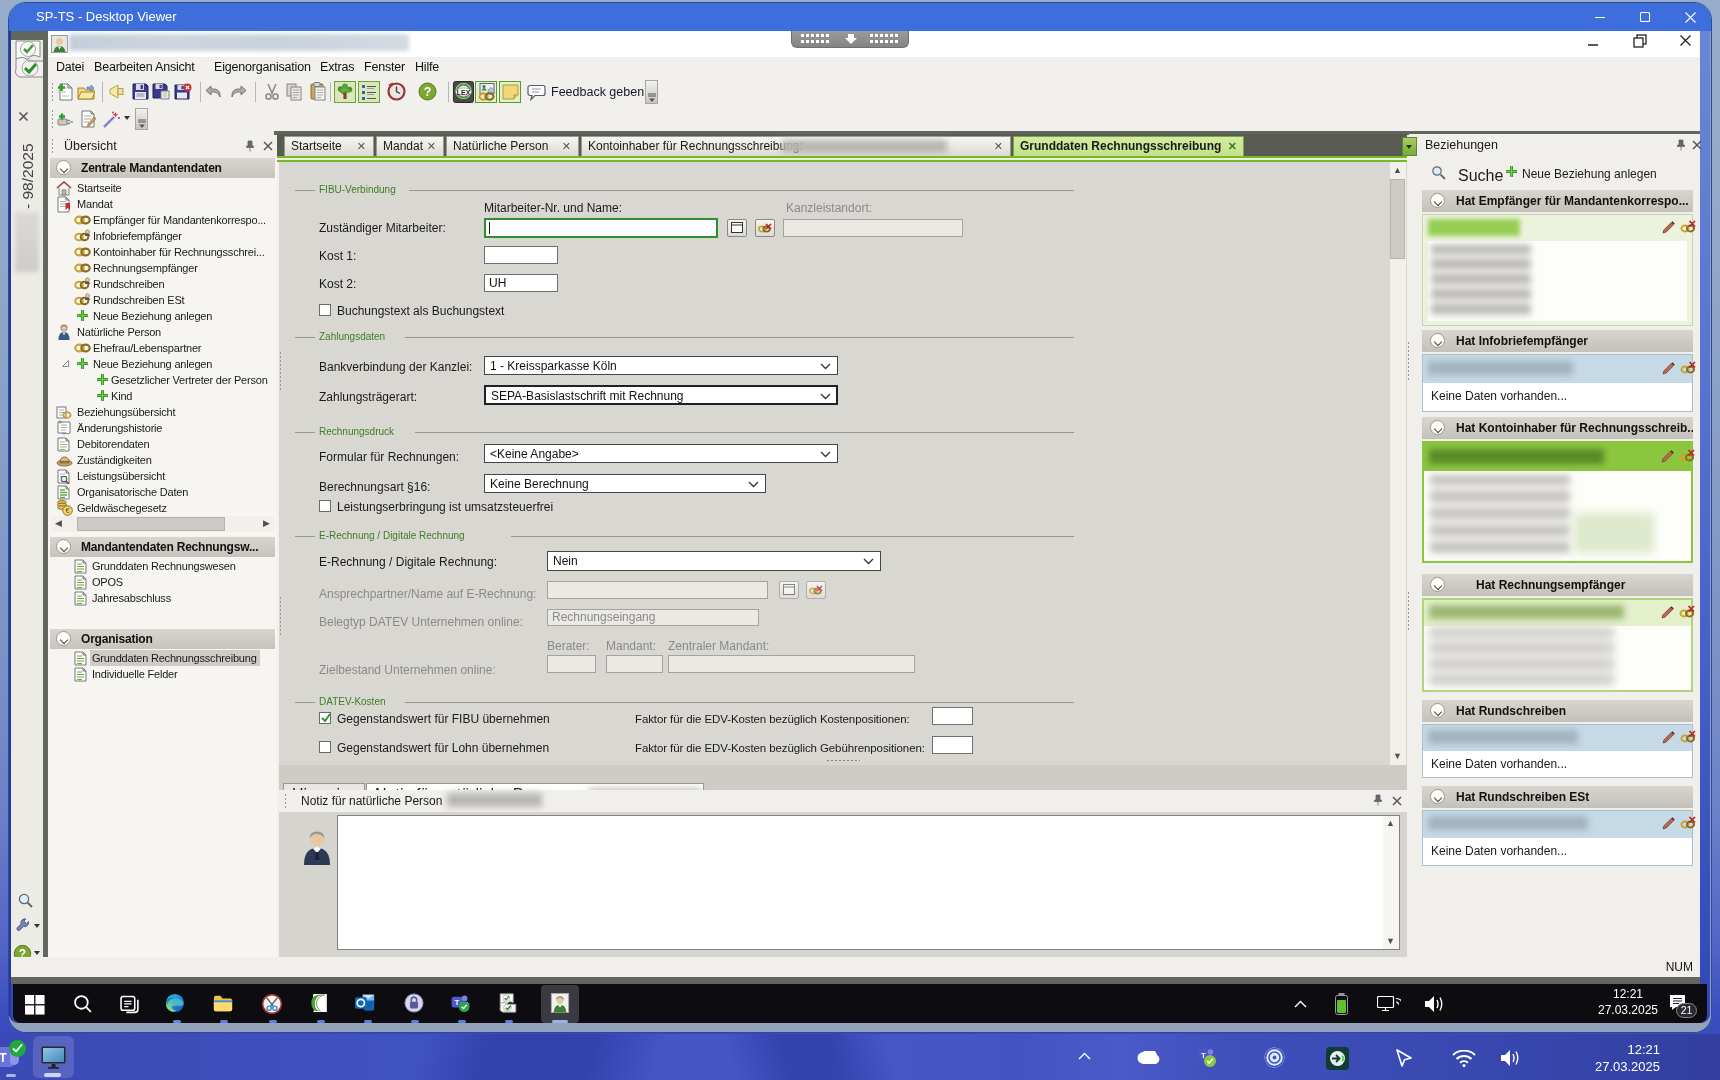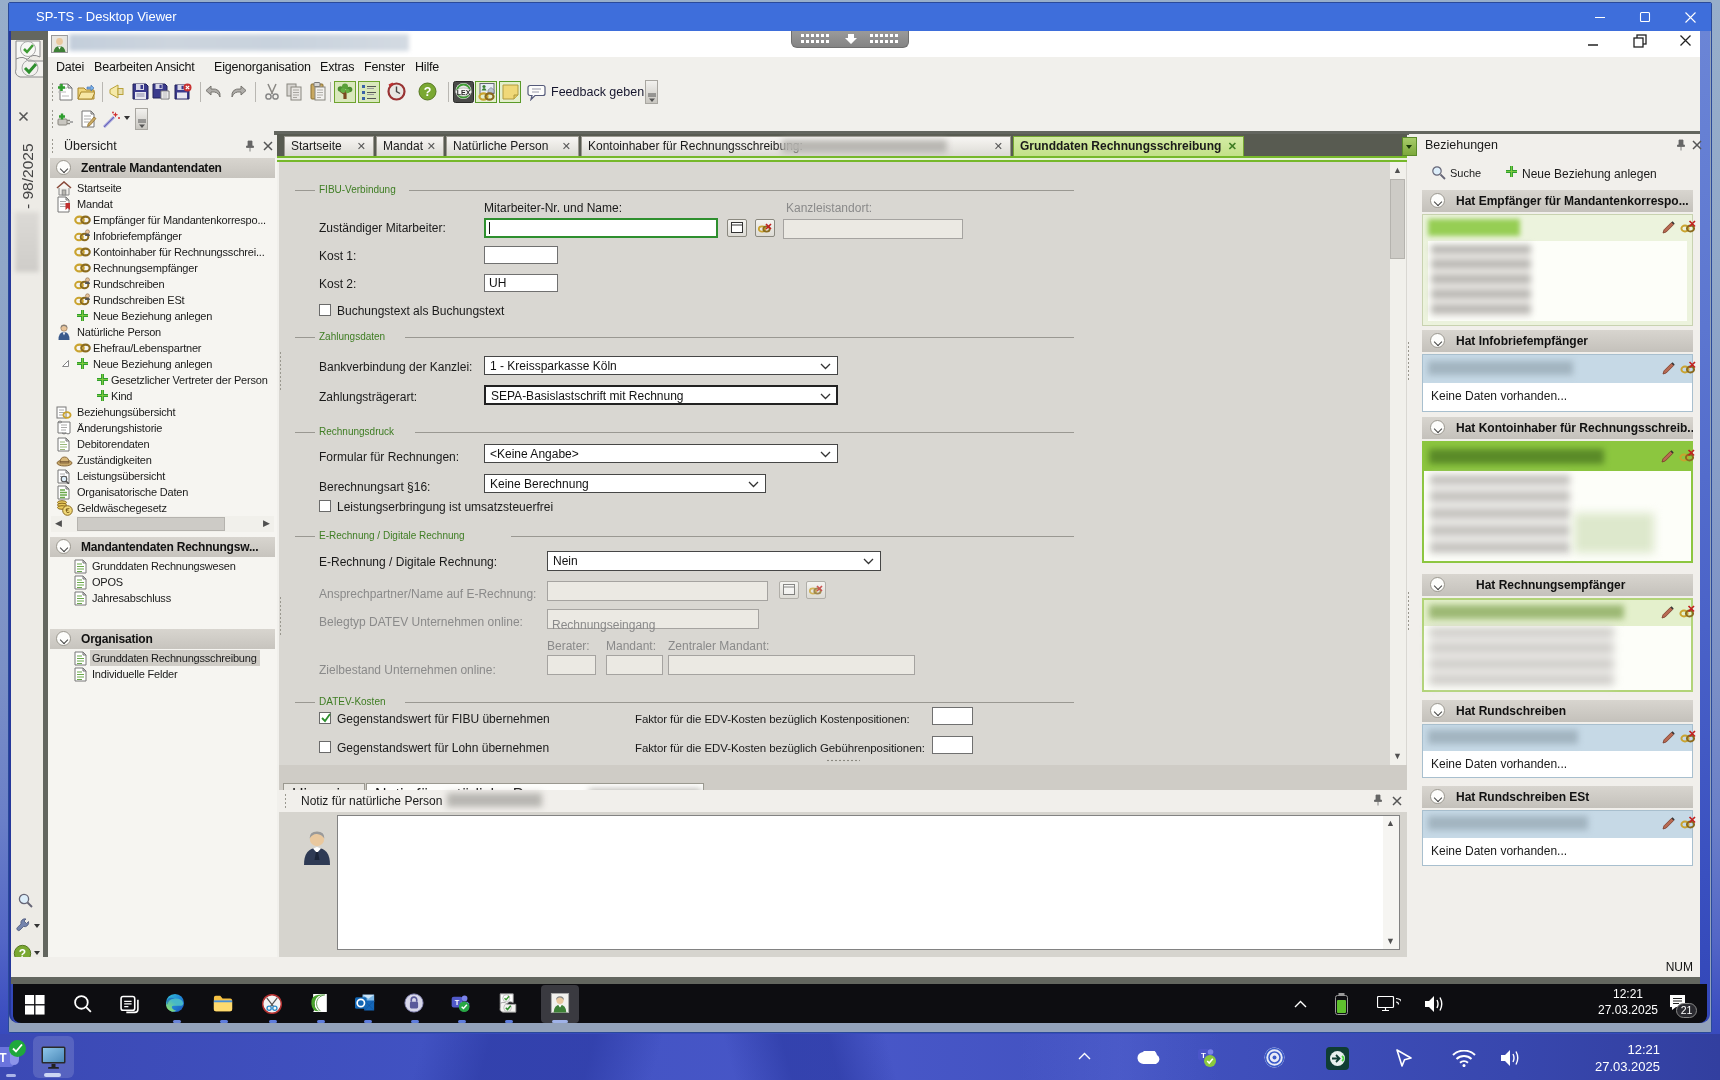--- a/index.html
+++ b/index.html
@@ -5,21 +5,21 @@
   * { margin:0; padding:0; box-sizing:border-box; }
   html,body { width:1720px; height:1080px; overflow:hidden; }
   body { font-family:"Liberation Sans", sans-serif; position:relative;
     background:linear-gradient(180deg,#97aeca 0%,#90a7c8 25%,#869cc7 45%,#7b90c6 62%,#6a7fc8 76%,#5366c6 87%,#3c4ec0 94%,#2f41b5 100%);
   }
   .abs { position:absolute; }
   svg { display:block; }
 
   
   #viewer { position:absolute; left:8px; top:2px; width:1704px; height:1031px;
-    border:1px solid #2a4a9a; border-radius:2px; background:#93a2bb; overflow:hidden; }
+    border:1px solid #2a4a9a; border-radius:18px; background:#93a2bb; overflow:hidden; }
   #vtitle { position:absolute; left:0; top:0; width:100%; height:28px; background:#3e6edb; color:#fff;
     font-size:13px; line-height:28px; padding-left:27px; }
   #vbtns { position:absolute; right:14px; top:0; height:28px; display:flex; align-items:center; gap:33px; }
   #remote { position:absolute; left:0; top:28px; width:1702px; height:1003px; background:#93a2bb; }
   #rwall { position:absolute; left:0; top:0; width:1701px; height:992px; border-radius:0 0 9px 9px;
     background:linear-gradient(180deg,#6b85d6 0%,#5c76d0 30%,#4a62c8 60%,#3a50c0 85%,#3246b8 100%); border-left:2px solid #26389a; }
 
   
   #app { position:absolute; left:2px; top:0px; width:1689px; height:953px; background:#f1f0ec; font-size:12px; color:#1a1a1a; }
   #lstrip { position:absolute; left:0; top:0; width:32px; height:953px; background:#edebe6; }
@@ -42,21 +42,21 @@
   
   #tabzone { position:absolute; left:266px; top:103px; width:1130px; height:28px; background:#585b51; }
   .tab { position:absolute; top:2px; height:20px; background:linear-gradient(180deg,#f7f6f3,#dcdad4); border:1px solid #9a988f; border-bottom:none; font-size:12px; line-height:19px; color:#1a1a1a; }
   .tabx { color:#555; font-size:11px; }
   #greenline { position:absolute; left:0; top:22px; width:1130px; height:6px; background:linear-gradient(180deg,#76b82a 0%,#76b82a 34%,#e8f2d8 34%,#e8f2d8 66%,#76b82a 66%,#76b82a 100%); }
 
   #formarea { position:absolute; left:268px; top:131px; width:1128px; height:603px; background:#d9d7d2; }
   .gsec { position:absolute; color:#3e7d23; font-size:10px; white-space:nowrap; }
   .hline { position:absolute; height:1px; background:#9a9892; }
   .finput { position:absolute; background:#fff; border:1px solid #707070; font-size:12px; padding:1px 4px; color:#111; }
-  .dinput { position:absolute; background:#ebe9e3; border:1px solid #a5a3a0; font-size:12px; padding:9px 4px; color:#8a8a8a; }
+  .dinput { position:absolute; background:#ebe9e3; border:1px solid #a5a3a0; font-size:12px; padding:1px 4px; color:#8a8a8a; }
   .combo { position:absolute; background:#fff; border:1px solid #464646; font-size:12px; color:#111; }
   .combo .tx { position:absolute; left:5px; top:2px; white-space:nowrap; }
   .cbx { position:absolute; width:12px; height:12px; background:#fff; border:1px solid #6a6a6a; }
   .lbl { position:absolute; white-space:nowrap; font-size:12px; color:#1a1a1a; }
   .dislbl { color:#8a8a8a; }
   .sbtn { position:absolute; width:20px; height:18px; background:linear-gradient(180deg,#f4f3f0,#dddbd5); border:1px solid #8a887f; border-radius:2px; }
 
   
   .sbar { position:absolute; background:#f1f0eb; }
   .sarrow { position:absolute; width:15px; height:15px; background:#f1f0eb; color:#505050; text-align:center; line-height:15px; font-size:9px; }
@@ -717,21 +717,21 @@
           <svg class="abs" style="left:266px;top:5px" width="12" height="13" viewBox="0 0 12 13">
             <path d="M4 1 h4 v5 h1.5 v1.5 h-7 v-1.5 h1.5 z M6 7.5 v4" fill="#666" stroke="#666" stroke-width="0.8"></path>
           </svg>
           <svg class="abs" style="left:283px;top:6px" width="10" height="10" viewBox="0 0 10 10">
             <path d="M1 1 L9 9 M9 1 L1 9" stroke="#555" stroke-width="1.5"></path>
           </svg>
           <svg class="abs" style="left:22px;top:31px" width="15" height="15" viewBox="0 0 15 15">
             <circle cx="6" cy="6" r="4.2" fill="#ddeefa" stroke="#667" stroke-width="1.2"></circle>
             <path d="M9.5 9.5 L14 14" stroke="#667" stroke-width="1.8"></path>
           </svg>
-          <div class="abs" style="left:41px;top:33px;font-size:11px">Suche</div>
+          <div class="abs" style="left:49px;top:33px;font-size:16px">Suche</div>
           <svg class="abs" style="left:96px;top:31px" width="13" height="13" viewBox="0 0 13 13">
             <path d="M6.5 1 v11 M1 6.5 h11" stroke="#2e9e2e" stroke-width="3"></path>
             <path d="M6.5 1 v11 M1 6.5 h11" stroke="#7cc83e" stroke-width="1.2"></path>
           </svg>
           <div class="abs" style="left:113px;top:33px;font-size:12px">Neue Beziehung anlegen</div>
 
           <div class="rsec" style="top:56px"><span class="chev" style="left:8px;top:3px"></span><span style="margin-left:34px">Hat Empfänger für Mandantenkorrespo...</span></div>
           <div class="rcard" style="top:80px;height:112px;background:#ecf3dd;border:1px solid #c8d2b0">
             <div class="abs blurblock" style="left:5px;top:4px;width:92px;height:17px;background:#96ce54;filter:blur(2.5px)"></div>
             <svg class="abs" style="left:238px;top:5px" width="15" height="15" viewBox="0 0 15 15">

